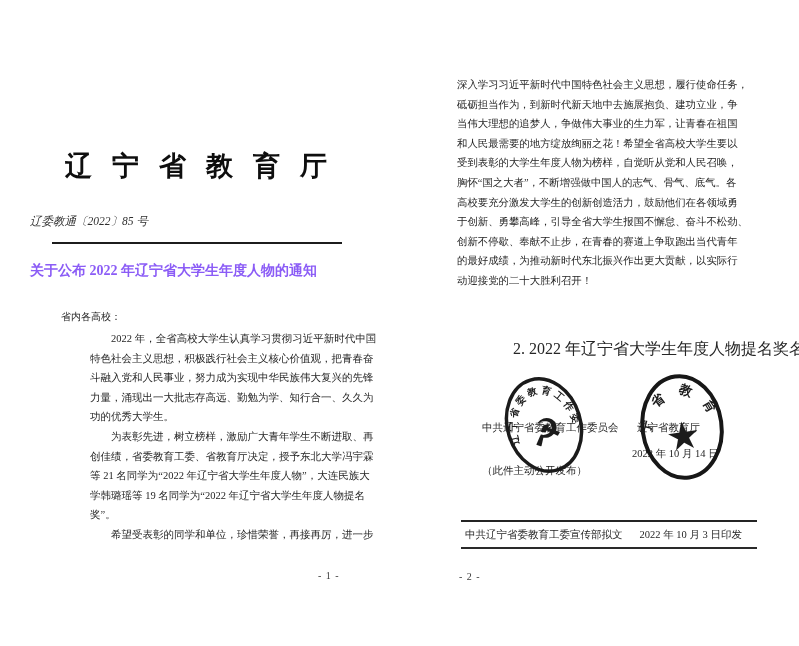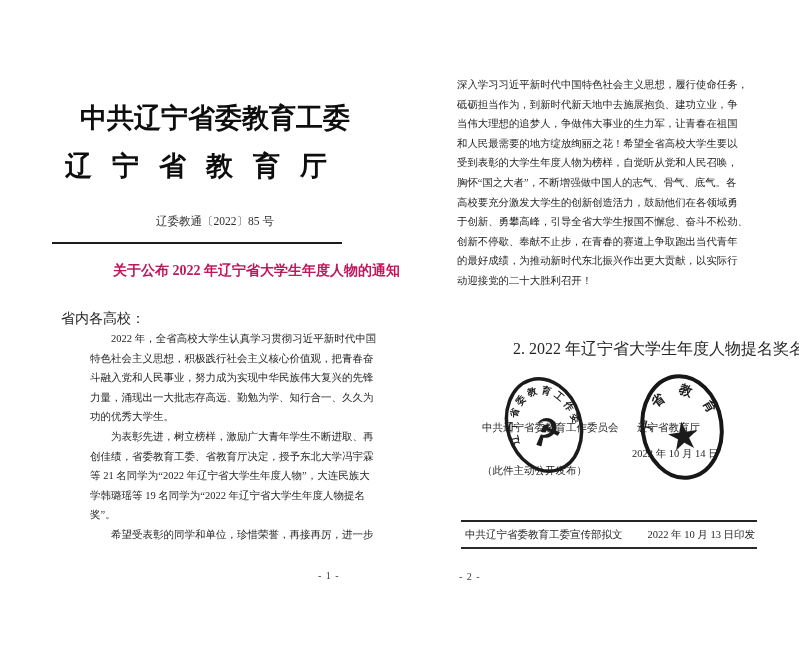--- a/index.html
+++ b/index.html
@@ -12,49 +12,48 @@
   .page{position:absolute;top:0;height:646px;}
   #page1{left:30px;width:370px;}
   #page2{left:420px;width:379px;}
   .abs{position:absolute;}
 
   
   .p1-header1{top:100px;left:0;width:100%;text-align:center;
     font-size:27px;font-weight:bold;color:#0e0e0e;letter-spacing:0px;white-space:nowrap;}
   .p1-header2{top:148px;left:35px;font-size:27px;font-weight:bold;color:#0e0e0e;
     letter-spacing:20px;white-space:nowrap;}
-  .p1-docnum{top:214px;left:0;width:100%;text-align:center;font-size:11.5px;color:#2e2e2e;}
+  .p1-docnum{top:214px;left:0;width:100%;font-size:11.5px;color:#2e2e2e;font-style:italic;}
   .p1-rule{top:242px;left:22px;width:290px;height:2px;background:#1c1c1c;}
-  .p1-title{top:262px;left:0;width:100%;text-align:right;font-size:14px;font-weight:bold;color:#be185d;white-space:nowrap;}
-  .p1-salutation{top:310px;left:31px;font-size:14px;}
+  .p1-title{top:262px;left:0;width:100%;text-align:left;font-size:14px;font-weight:bold;color:#8b5cf6;white-space:nowrap;}
+  .p1-salutation{top:310px;left:31px;font-size:10px;}
   .p1-body{top:329px;left:31px;font-size:10.5px;line-height:19.6px;white-space:pre;margin-left:29px;}
   .p1-pagenum{top:570px;left:288px;font-size:10px;letter-spacing:1px;color:#3a3a3a;}
 
   
   .p2-body{top:75px;left:37px;font-size:10.4px;line-height:19.6px;white-space:pre;}
   .p2-attach1{top:319px;left:61px;font-size:10.8px;white-space:nowrap;}
   .p2-attach2{top:339px;left:93px;font-size:16px;white-space:nowrap;}
   .p2-signer1{top:421px;left:62px;font-size:10.5px;white-space:nowrap;z-index:1;}
   .p2-signer2{top:421px;left:217px;font-size:10.5px;white-space:nowrap;z-index:1;}
   .p2-date{top:447px;left:212px;font-size:10.5px;white-space:nowrap;z-index:1;}
   .p2-note{top:464px;left:62px;font-size:10.5px;white-space:nowrap;z-index:1;}
   .seal{z-index:2;}
   #seal-left{top:374px;left:83px;width:82px;height:102px;transform:rotate(-17deg);}
   #seal-right{top:372px;left:218px;width:88px;height:110px;transform:rotate(-8deg);}
   .seal text{fill:#1b1b1b;font-family:"Liberation Serif","DejaVu Serif",serif;font-weight:bold;}
   .p2-footrule1{top:520px;left:41px;width:296px;height:2px;background:#242424;}
   .p2-footrule2{top:547px;left:41px;width:296px;height:1.5px;background:#2a2a2a;}
-  .p2-footer{top:528px;left:45px;width:290px;display:flex;justify-content:space-between;font-size:10.5px;white-space:nowrap;}
+  .p2-footer{top:528px;left:45px;width:290px;display:flex;font-size:10.5px;white-space:nowrap;gap:17px;}
   .p2-pagenum{top:571px;left:39px;font-size:10px;letter-spacing:1px;color:#3a3a3a;}
 </style>
 </head>
 <body>
 
 <div class="page" id="page1">
-  <div class="abs p1-header1">中共辽宁省委教育工委</div>
   <div class="abs p1-header2">辽宁省教育厅</div>
   <div class="abs p1-docnum">辽委教通〔2022〕85 号</div>
   <div class="abs p1-rule"></div>
   <div class="abs p1-title">关于公布 2022 年辽宁省大学生年度人物的通知</div>
   <div class="abs p1-salutation">省内各高校：</div>
   <div class="abs p1-body">　　2022 年，全省高校大学生认真学习贯彻习近平新时代中国
 特色社会主义思想，积极践行社会主义核心价值观，把青春奋
 斗融入党和人民事业，努力成为实现中华民族伟大复兴的先锋
 力量，涌现出一大批志存高远、勤勉为学、知行合一、久久为
 功的优秀大学生。
@@ -101,17 +100,17 @@
     <path id="sealRightArc" d="M 11 66 A 33 43 0 1 1 77 66" fill="none"></path>
     <text font-size="13" letter-spacing="13">
       <textPath href="#sealRightArc" startOffset="50%" text-anchor="middle">辽宁省教育厅</textPath>
     </text>
     <text x="44" y="68" font-size="34" text-anchor="middle" dominant-baseline="middle">★</text>
   </svg>
 
   <div class="abs p2-footrule1"></div>
   <div class="abs p2-footer">
     <span>中共辽宁省委教育工委宣传部拟文</span>
-    <span>2022 年 10 月 13 日印发</span>
+    <span>2022 年 10 月 3 日印发</span>
   </div>
   <div class="abs p2-footrule2"></div>
   <div class="abs p2-pagenum">- 2 -</div>
 </div>
 
 </body></html>

